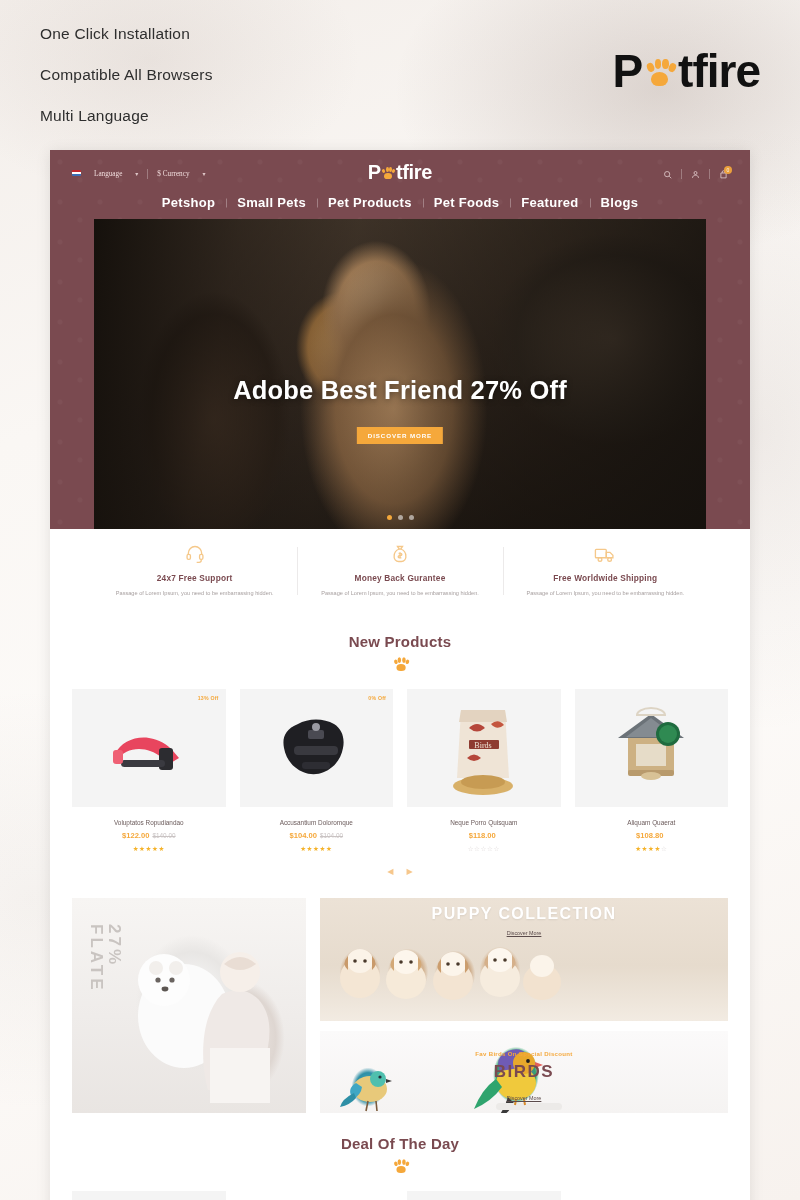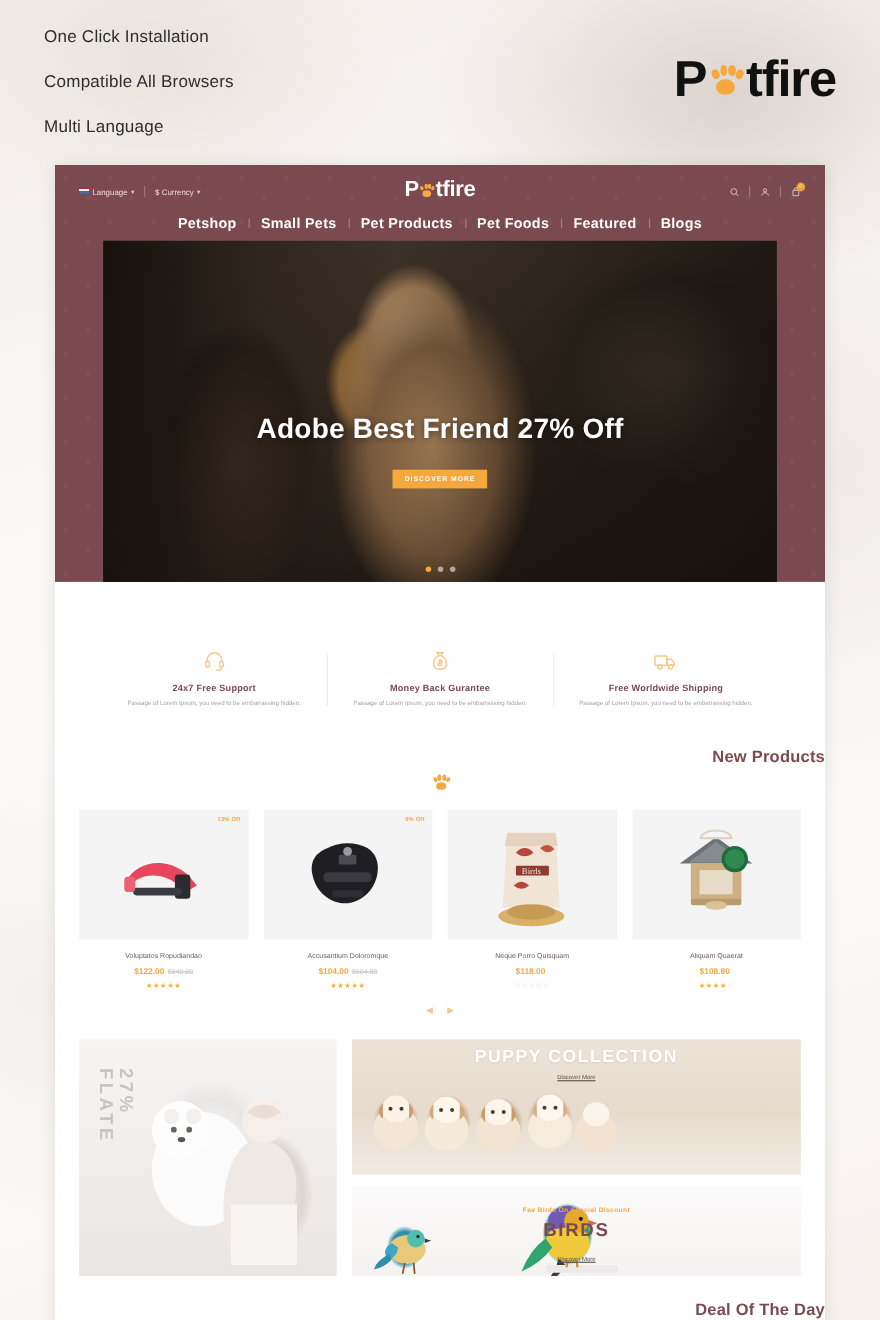--- a/index.html
+++ b/index.html
@@ -59,21 +59,21 @@
   
   .topbar {
     background: #7a4a50; position: relative; padding: 9px 22px 0;
     background-image:
       radial-gradient(circle at 10px 12px, rgba(255,255,255,.035) 2px, transparent 3px),
       radial-gradient(circle at 30px 30px, rgba(255,255,255,.03) 2px, transparent 3px);
     background-size: 40px 40px;
   }
   .topbar-row { display: flex; align-items: center; justify-content: space-between; height: 30px; }
   .topbar-left { display: flex; align-items: center; gap: 9px; font-size: 7.2px; color: #f0dcdc; }
-  .sel { display: flex; align-items: flex-start; gap: 3px; cursor: pointer; white-space: nowrap; }
+  .sel { display: flex; align-items: flex-start; gap: 13px; cursor: pointer; white-space: nowrap; font-family: Liberation Serif, serif; }
   .flag {
     width: 9px; height: 6px; background: linear-gradient(to bottom,#c1272d 0 33%,#fff 33% 66%,#3c6eb4 66%);
     display: inline-block; border-radius: 1px;
   }
   .divider-v { width: 1px; height: 10px; background: rgba(255,255,255,.28); }
   .caret { font-size: 6px; opacity: .85; }
   .brand {
     position: absolute; left: 0; right: 0; top: 11px; text-align: center;
     font-size: 20px; font-weight: bold; color: #fff; letter-spacing: -.3px;
     pointer-events: none;
@@ -127,32 +127,32 @@
     position: absolute; left: 50%; top: 208px; transform: translateX(-50%);
     background: #f5a83b; color: #fff; font-size: 6.2px; font-weight: bold;
     letter-spacing: .9px; padding: 5px 11px; border: none; cursor: pointer;
     white-space: nowrap;
   }
   .dots { position: absolute; left: 0; right: 0; bottom: 9px; display: flex; justify-content: center; gap: 6px; }
   .dot { width: 5px; height: 5px; border-radius: 50%; background: rgba(255,255,255,.55); cursor: pointer; }
   .dot.on { background: #f5a83b; }
 
   
-  .services { display: flex; padding: 24px 42px 20px; margin-top: 37px; }
+  .services { display: flex; padding: 14px 42px 20px; }
   .svc { flex: 1; text-align: center; padding: 0 14px; position: relative; }
   .svc + .svc::before {
     content: ""; position: absolute; left: 0; top: 4px; bottom: 4px; width: 1px;
     background: #eceaea;
   }
   .svc-icon { height: 22px; display: flex; align-items: center; justify-content: center; }
   .svc-title { font-size: 8.3px; font-weight: bold; color: #7a4a50; margin-top: 8px; letter-spacing: .2px; }
   .svc-desc { font-size: 5.6px; color: #a8a0a0; line-height: 1.75; margin-top: 6px; }
 
   
-  .sec-head { text-align: right; padding-top: 14px; }
+  .sec-head { text-align: center; padding-top: 14px; }
   .sec-title { font-size: 15px; font-weight: bold; color: #7a4a50; letter-spacing: .2px; }
   .sec-paw { display: flex; justify-content: center; margin-top: 6px; }
 
   
   .grid { display: flex; gap: 14px; padding: 18px 22px 0; }
   .card { flex: 1; }
   .card-img {
     position: relative; height: 118px; background: #f4f4f4; overflow: hidden;
     display: flex; align-items: center; justify-content: center;
   }

